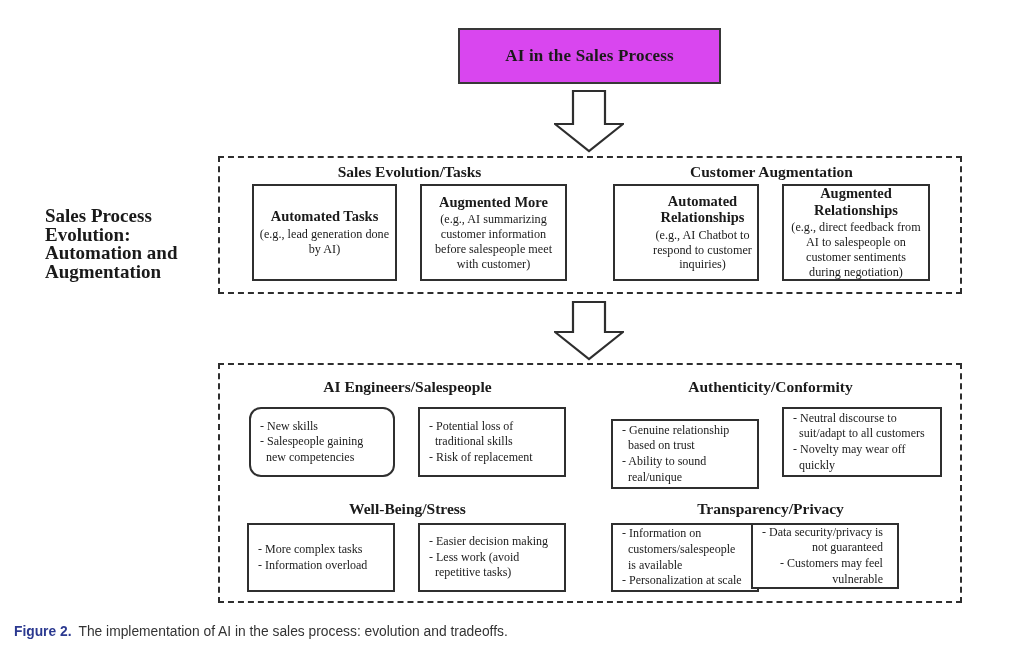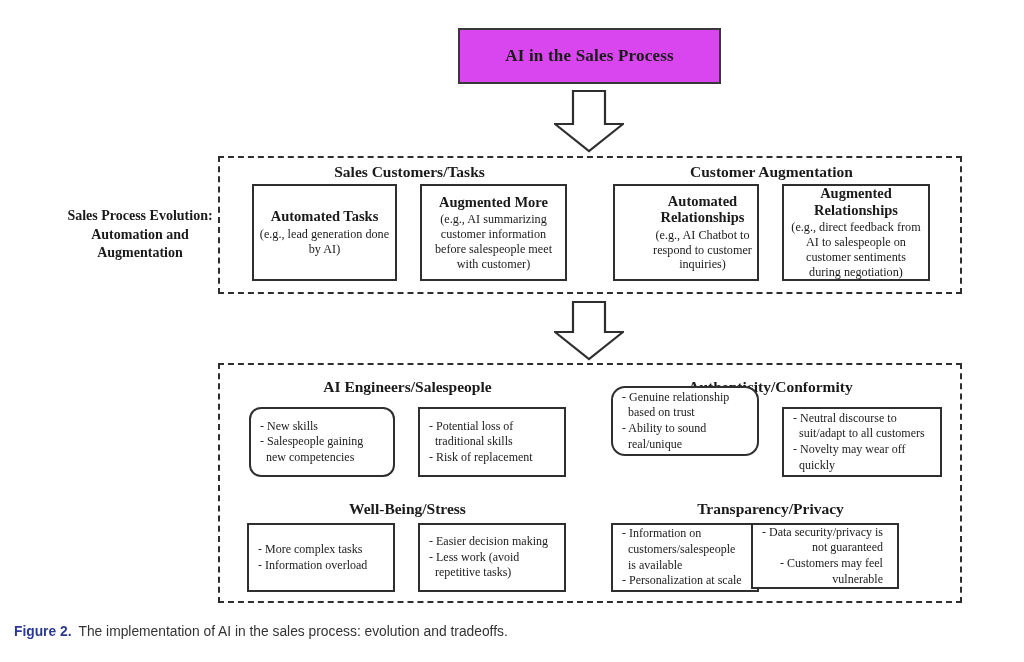--- a/index.html
+++ b/index.html
@@ -13,22 +13,22 @@
   #top-box{left:458px;top:28px;width:263px;height:56px;}
   #top-box .t{font-weight:bold;font-size:17px;letter-spacing:.2px;}
 
   .arrow{position:absolute;width:70px;height:66px;}
   #arrow1{left:554px;top:88px;}
   #arrow2{left:554px;top:296px;}
 
   #dashed1{left:218px;top:156px;width:744px;height:138px;}
   #dashed2{left:218px;top:363px;width:744px;height:240px;}
 
-  #left-label{position:absolute;left:45px;top:207px;width:190px;text-align:center;
-              font-weight:bold;font-size:14px;line-height:18.5px;white-space:pre-line;}
+  #left-label{position:absolute;left:45px;top:207px;width:190px;
+              font-weight:bold;font-size:19px;line-height:18.5px;white-space:pre-line;}
 
   .sec-header{position:absolute;text-align:center;font-weight:bold;font-size:15.5px;white-space:nowrap;}
   #hdr-sbt{left:252px;top:163px;width:315px;}
   #hdr-cr{left:613px;top:163px;width:317px;}
   #hdr-aes{left:249px;top:378px;width:317px;}
   #hdr-ac{left:611px;top:378px;width:319px;}
   #hdr-wbs{left:249px;top:500px;width:317px;}
   #hdr-tp{left:611px;top:500px;width:319px;}
 
   .task-box{position:absolute;top:184px;height:97px;border:2px solid #2f2f2f;background:#fff;
@@ -39,21 +39,21 @@
   #b1{left:252px;width:145px;}
   #b2{left:420px;width:147px;}
   #b3{left:613px;width:146px;padding-left:36px;}
   #b4{left:782px;width:148px;}
 
   .bullet-box{position:absolute;height:70px;border:2px solid #2f2f2f;background:#fff;
               box-sizing:border-box;display:flex;align-items:center;padding:2px 4px 2px 9px;}
   .bullet-box .bl{font-size:12px;line-height:15.6px;white-space:pre-wrap;}
   #c1{left:249px;top:407px;width:146px;border-radius:12px;}
   #c2{left:418px;top:407px;width:148px;}
-  #c3{left:611px;top:386px;width:148px;border-radius:14px;}
+  #c3{left:611px;top:419px;width:148px;}
   #c4{left:782px;top:407px;width:160px;}
   #d1{left:247px;top:523px;width:148px;height:69px;}
   #d2{left:418px;top:523px;width:148px;height:69px;}
   #d3{left:611px;top:523px;width:148px;height:69px;}
   #d4{left:751px;top:523px;width:148px;height:66px;text-align:right;}
 
   #caption{position:absolute;left:14px;top:624px;width:860px;
            font-family:"Liberation Sans","DejaVu Sans",sans-serif;font-size:13.8px;color:#333;}
   #caption .lbl{font-weight:bold;color:#2b3990;margin-right:7px;}
 </style>
@@ -68,21 +68,21 @@
 
   <svg id="arrow1" class="arrow" viewBox="0 0 70 66">
     <polygon points="19,3 51,3 51,36 69,36 35,63 1,36 19,36" fill="#ffffff" stroke="#2e2e2e" stroke-width="2.2" stroke-linejoin="miter"></polygon>
   </svg>
 
   <div id="left-label">Sales Process Evolution:
 Automation and
 Augmentation</div>
 
   <div id="dashed1" class="dashed-box"></div>
-  <div id="hdr-sbt" class="sec-header">Sales Customers/Tasks</div>
+  <div id="hdr-sbt" class="sec-header">Sales Evolution/Tasks</div>
   <div id="hdr-cr" class="sec-header">Customer Augmentation</div>
 
   <div id="b1" class="task-box">
     <div class="title">Automated Tasks</div>
     <div class="desc">(e.g., lead generation done
 by AI)</div>
   </div>
   <div id="b2" class="task-box">
     <div class="title">Augmented More</div>
     <div class="desc">(e.g., AI summarizing

